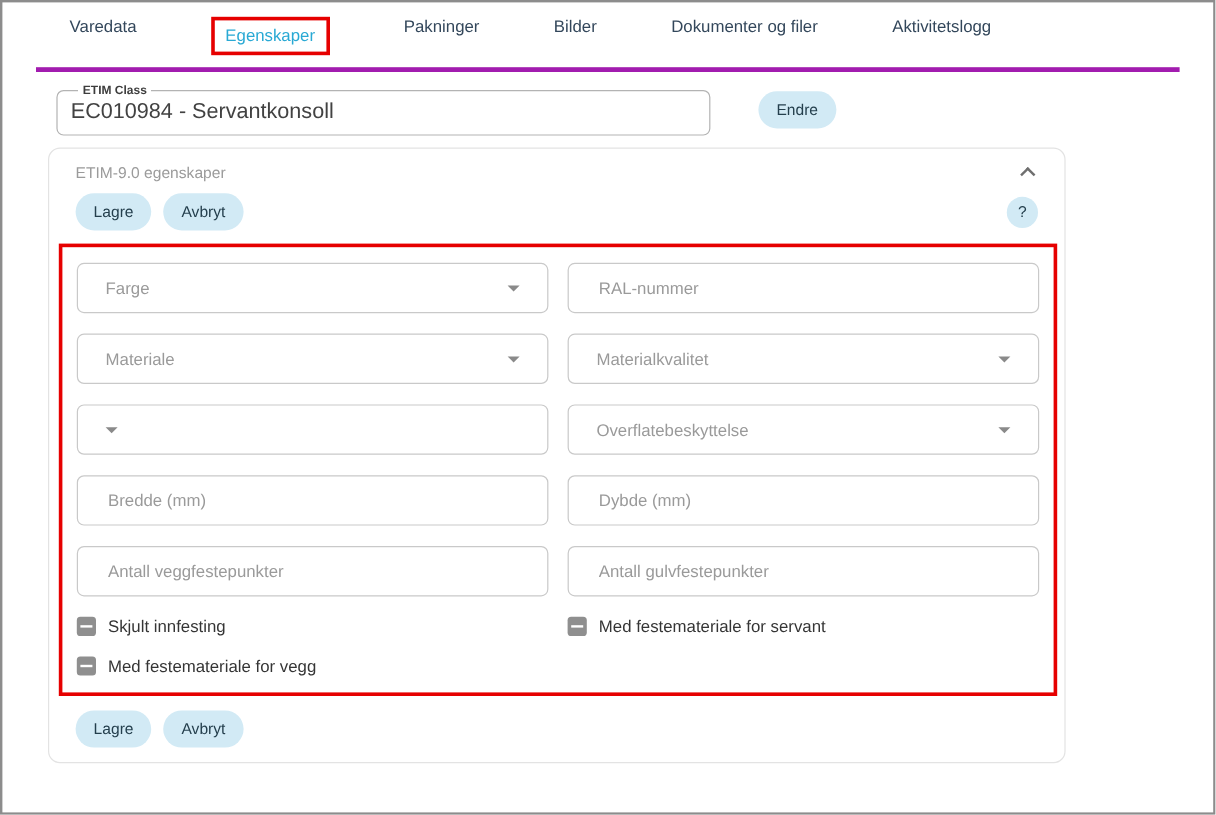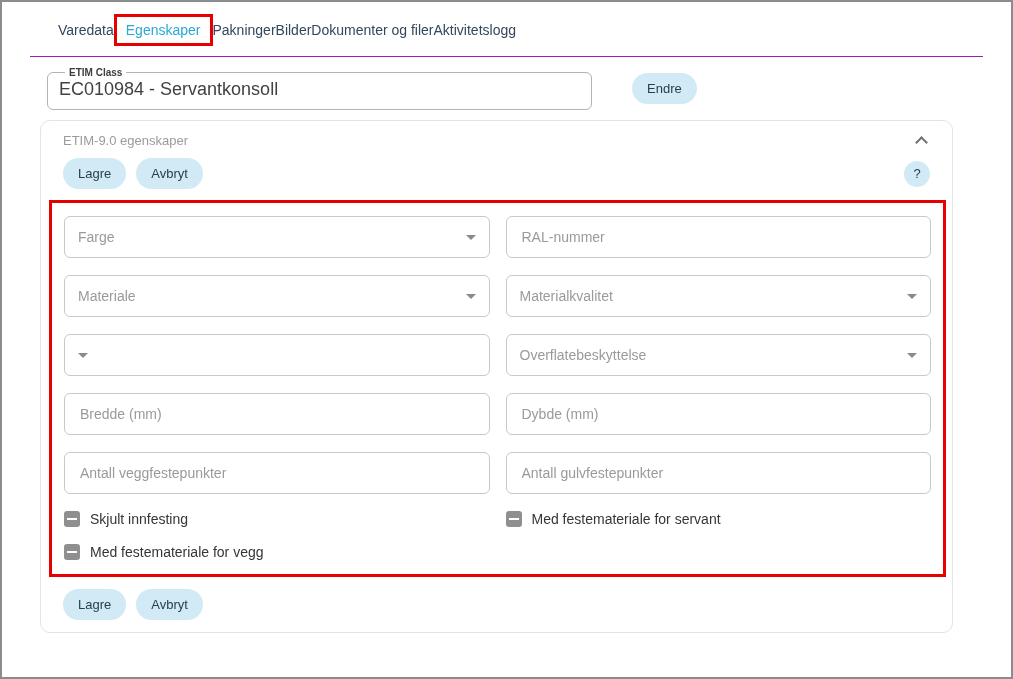--- a/index.html
+++ b/index.html
@@ -9,23 +9,24 @@
   .screen {
     width:1013px; height:679px;
     border:2px solid #8c8c8c;
     background:#fff;
     position:relative;
     overflow:hidden;
   }
 
   
   .tabbar {
-    display:flex; align-items:center;
+    display:flex; align-items:flex-start;
     margin:0 28px; padding:12px 0 10px 28px;
-    border-bottom:1px solid #a21caf;
+    border-bottom:4px solid #a21caf;
+    gap:62px;
   }
   .tab {
     font-size:14px; color:#33475b; cursor:pointer; white-space:nowrap;
   }
   .tab-annotation {
     border:3px solid #e60000; padding:4px 9px; display:inline-block;
   }
   .tab.active { color:#29a9d4; }
 
   
@@ -46,21 +47,21 @@
 
   
   .pill {
     background:#d2eaf5; color:#243f4d; border:none; border-radius:17px;
     padding:8px 15px; font-size:13px; cursor:pointer;
     font-family:"Liberation Sans", sans-serif;
   }
 
   
   .card {
-    margin:10px auto 0 38px; width:913px;
+    margin:10px auto 0 38px; width:848px;
     border:1px solid #e3e3e3; border-radius:10px;
     padding:12px 22px 12px; background:#fff;
   }
   .card-header { display:flex; align-items:center; justify-content:space-between; }
   .card-title { font-size:13px; color:#9b9b9b; }
   .chevron-up {
     width:9px; height:9px; border-left:2px solid #6f6f6f; border-top:2px solid #6f6f6f;
     transform:rotate(45deg); margin:4px 4px 0 0; cursor:pointer;
   }
   .actions { display:flex; align-items:center; gap:10px; margin-top:10px; }
@@ -75,21 +76,21 @@
     border:3px solid #e60000;
     margin:11px -16px 0 -14px;
     padding:13px 12px 14px;
   }
   .grid {
     display:grid; grid-template-columns:1fr 1fr;
     column-gap:16px; row-gap:17px; align-items:center;
   }
   .field {
     height:42px; border:1px solid #c9c9c9; border-radius:6px;
-    display:flex; align-items:center; padding:0 13px; background:#fff;
+    display:flex; align-items:center; padding:0 23px; background:#fff;
   }
   .field input {
     border:none; outline:none; width:100%; font-size:14px; color:#424242;
     background:transparent; font-family:"Liberation Sans", sans-serif;
   }
   .field input::placeholder { color:#9a9a9a; opacity:1; }
   .dropdown { cursor:pointer; }
   .dropdown .ph { flex:1; font-size:14px; color:#9a9a9a; }
   .caret {
     width:0; height:0;

